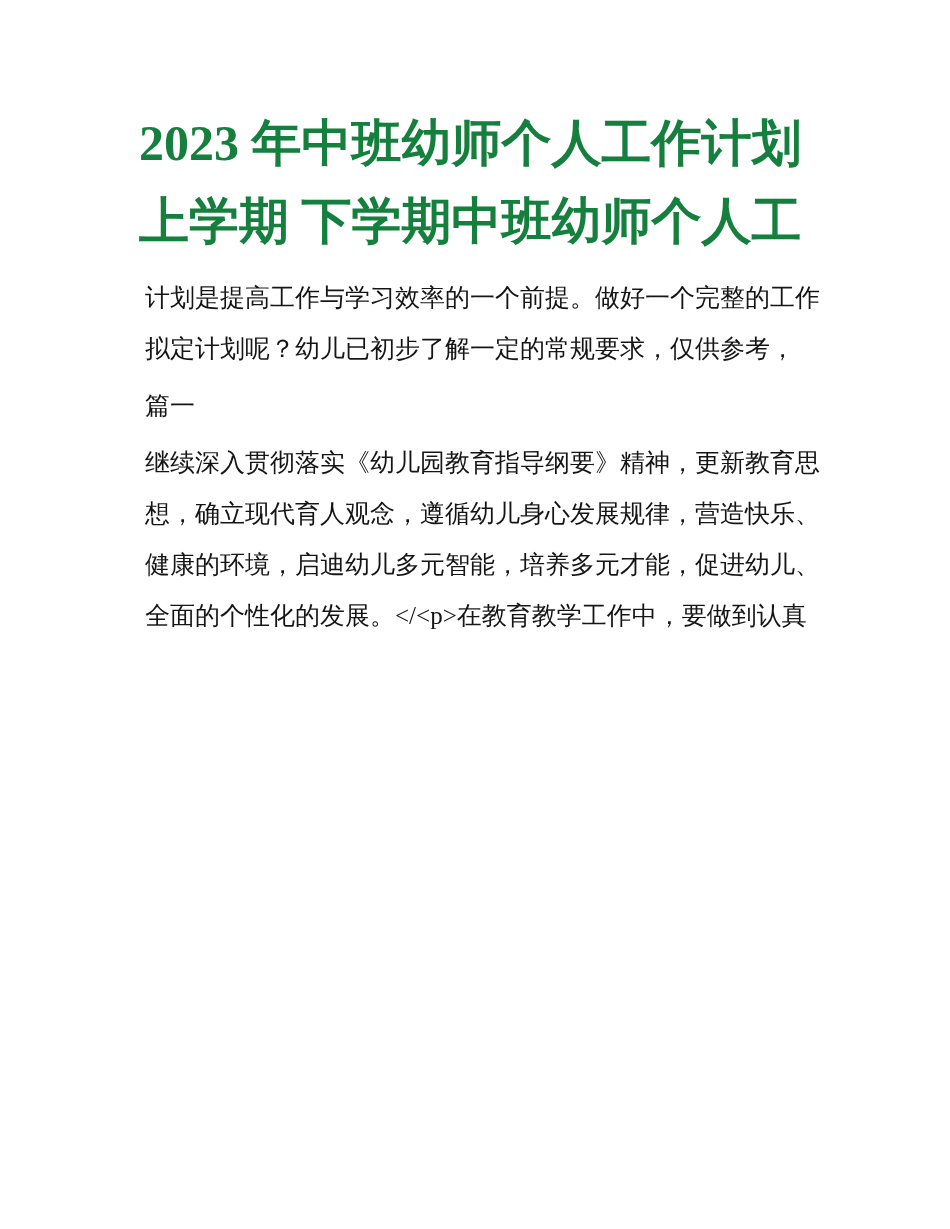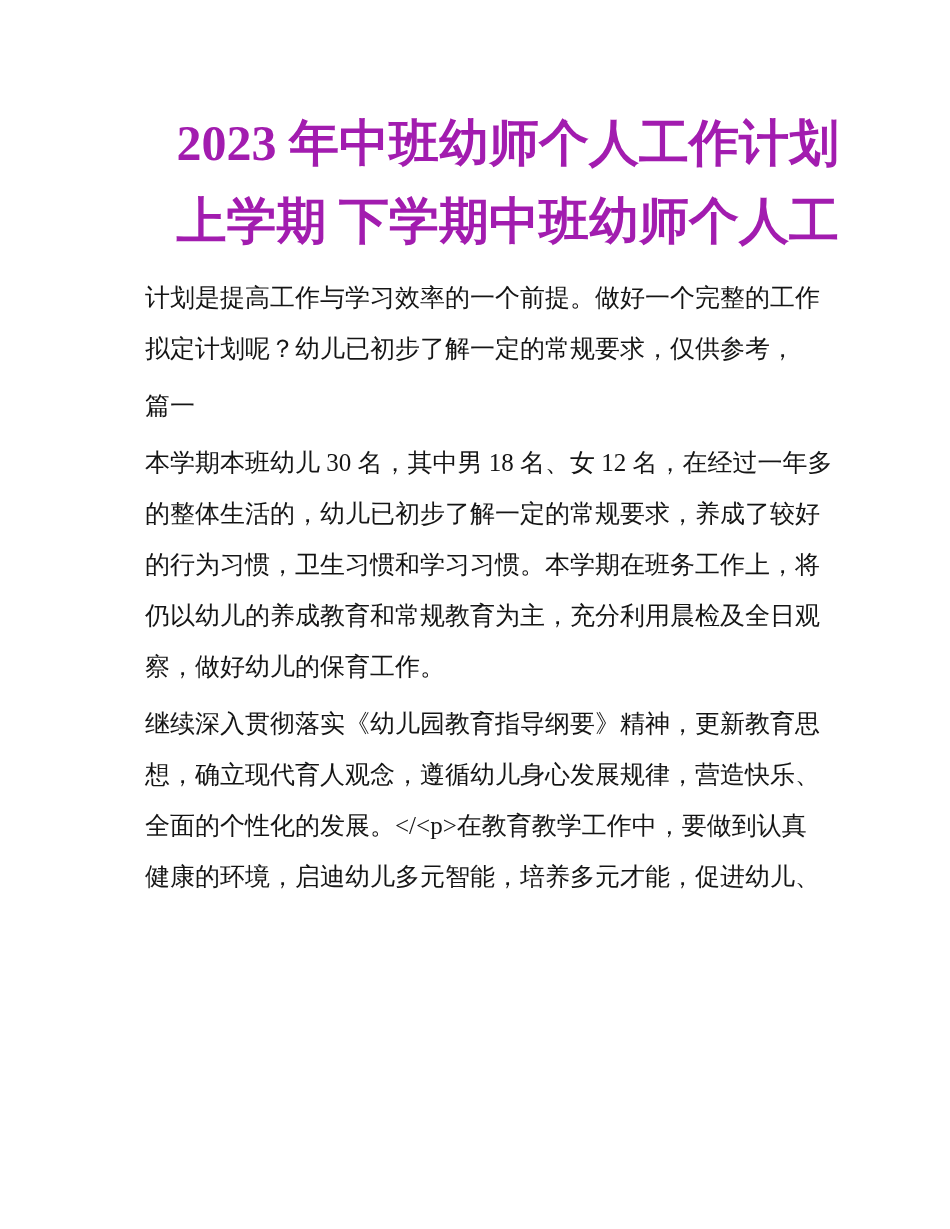--- a/index.html
+++ b/index.html
@@ -47,47 +47,40 @@
     height: 51px;
     white-space: nowrap;
   }
 </style>
 </head>
 <body>
 
 <div class="page" style="background: rgb(255, 255, 255); color: rgb(21, 21, 21);">
   <div class="content">
 
-    <h1 class="title" style="color: #a21caf; text-align: right;">
+    <h1 class="title" style="color: #15803d;">
       <div class="tline">2023 年中班幼师个人工作计划</div>
       <div class="tline">上学期 下学期中班幼师个人工</div>
     </h1>
 
     <div class="body">
 
       <div class="para">
         <div class="line">计划是提高工作与学习效率的一个前提。做好一个完整的工作</div>
         <div class="line">拟定计划呢？幼儿已初步了解一定的常规要求，仅供参考，</div>
       </div>
 
 
       <div class="para">
         <div class="line">篇一</div>
       </div>
 
-      <div class="para">
-        <div class="line">本学期本班幼儿 30 名，其中男 18 名、女 12 名，在经过一年多</div>
-        <div class="line">的整体生活的，幼儿已初步了解一定的常规要求，养成了较好</div>
-        <div class="line">的行为习惯，卫生习惯和学习习惯。本学期在班务工作上，将</div>
-        <div class="line">仍以幼儿的养成教育和常规教育为主，充分利用晨检及全日观</div>
-        <div class="line">察，做好幼儿的保育工作。</div>
-      </div>
 
       <div class="para">
         <div class="line">继续深入贯彻落实《幼儿园教育指导纲要》精神，更新教育思</div>
         <div class="line">想，确立现代育人观念，遵循幼儿身心发展规律，营造快乐、</div>
+        <div class="line">健康的环境，启迪幼儿多元智能，培养多元才能，促进幼儿、</div>
         <div class="line">全面的个性化的发展。&lt;/&lt;p&gt;在教育教学工作中，要做到认真</div>
-        <div class="line">健康的环境，启迪幼儿多元智能，培养多元才能，促进幼儿、</div>
       </div>
 
     </div>
   </div>
 </div>
 
 </body></html>

